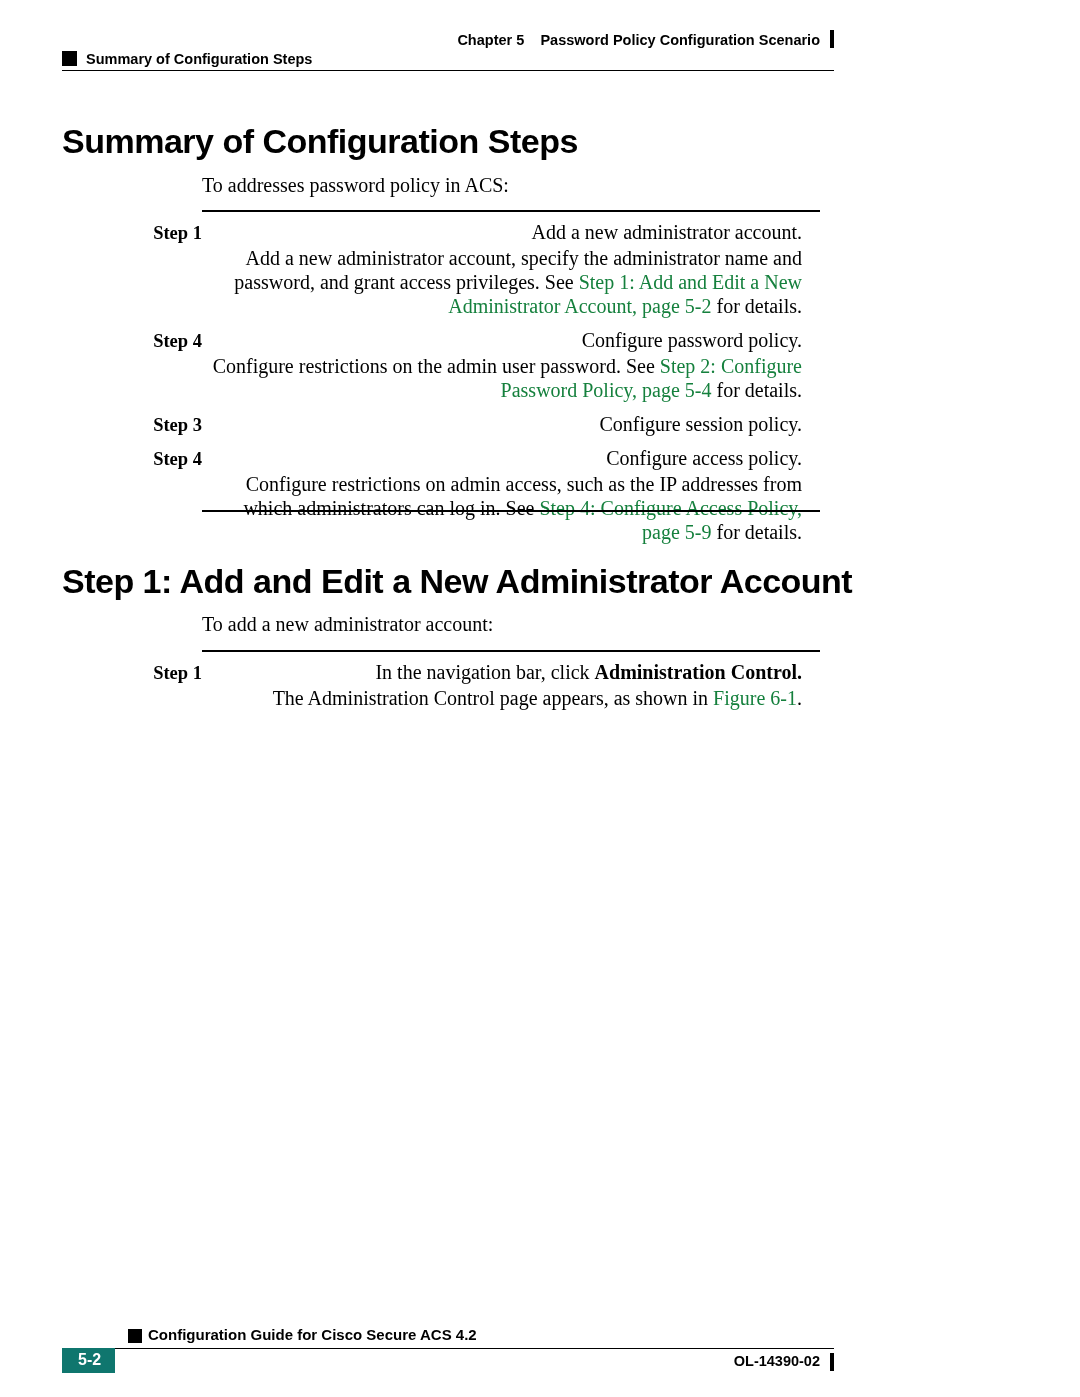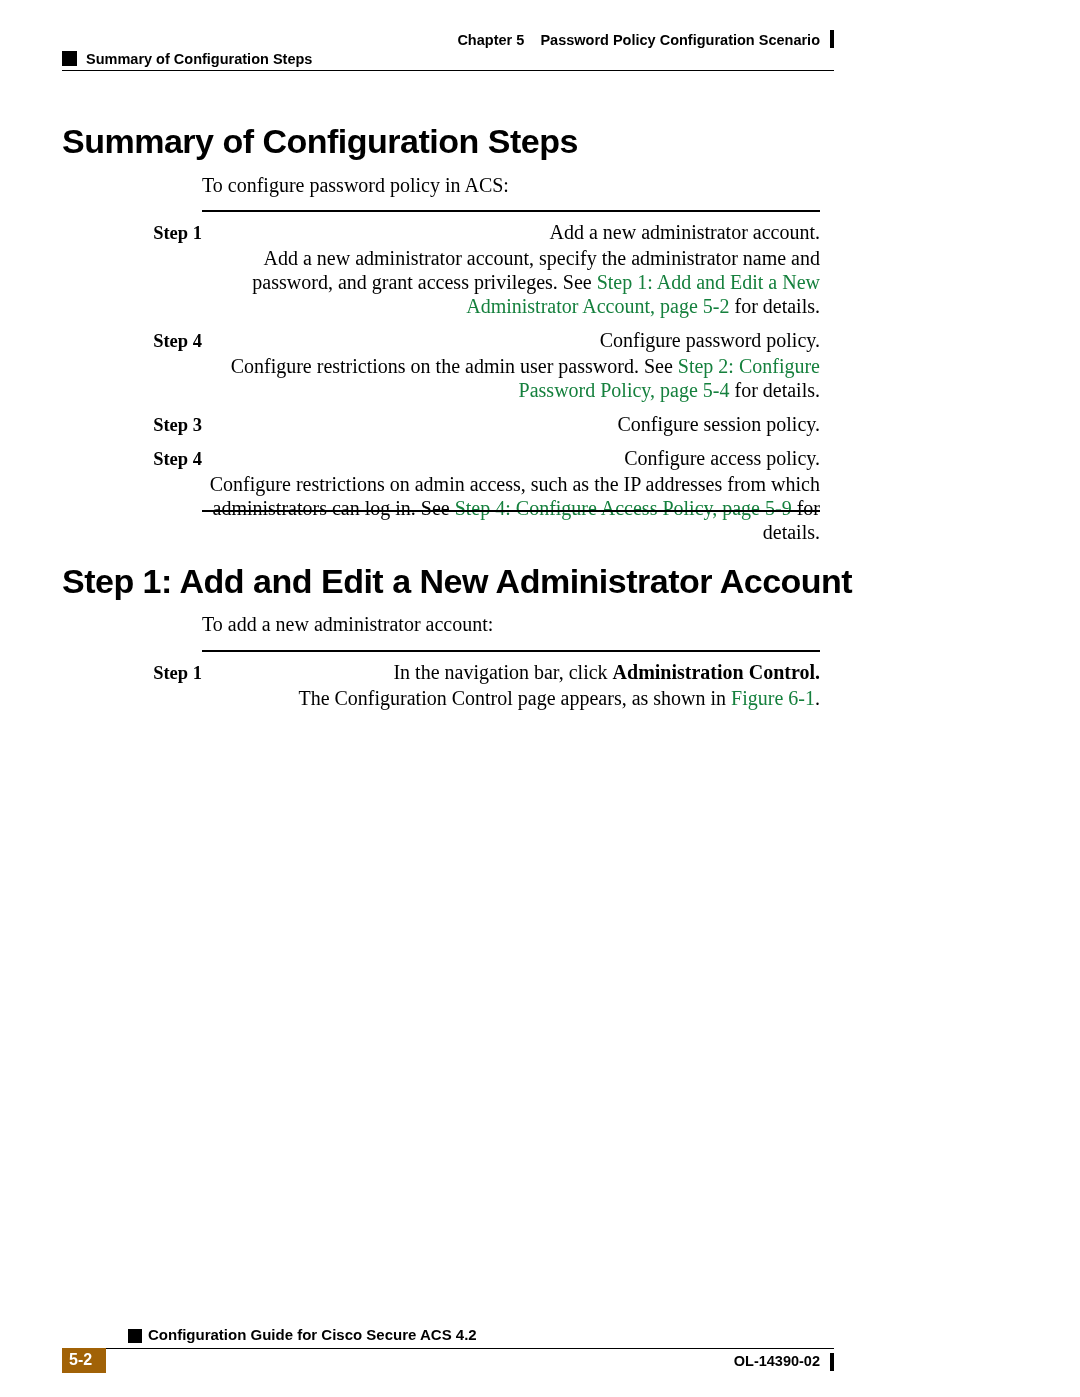--- a/index.html
+++ b/index.html
@@ -104,21 +104,21 @@
     flex: 0 0 64px;
     font-family: "Times New Roman", Times, serif;
     font-weight: bold;
     font-size: 18.5px;
     padding-top: 1px;
   }
   .step-body {
     flex: 1;
   }
   .step-body p {
-    margin: 0 0 2px 0;
+    margin: 0 18px 2px 0;
   }
   .gap { height: 8px; }
   a.link {
     color: #15803d;
     text-decoration: none;
   }
   .bold { font-weight: bold; }
   
   .ftr-rule {
     position: absolute;
@@ -133,26 +133,26 @@
     left: 148px;
     bottom: 54px;
     font-family: Arial, Helvetica, sans-serif;
     font-weight: bold;
     font-size: 15px;
   }
   .pgnum-box {
     position: absolute;
     left: 62px;
     bottom: 24px;
-    background: #a16207;
+    background: #0f766e;
     color: #fff;
     font-family: Arial, Helvetica, sans-serif;
     font-weight: bold;
     font-size: 16px;
-    padding: 3px 14px 4px 7px;
+    padding: 3px 14px 4px 16px;
   }
   .ftr-sq {
     position: absolute;
     bottom: 54px;
     left: 128px;
     width: 14px;
     height: 14px;
     background: #000;
   }
   .docnum {
@@ -180,21 +180,21 @@
 
   <div class="hdr-right">
     <span>Chapter 5</span>&nbsp;&nbsp;&nbsp;&nbsp;<span>Password Policy Configuration Scenario</span>
   </div>
   <div class="hdr-right-bar"></div>
   <div class="hdr-left-sq"></div>
   <div class="hdr-left-text">Summary of Configuration Steps</div>
   <div class="hdr-rule"></div>
 
   <div class="h1 h1a">Summary of Configuration Steps</div>
-  <div class="lead lead1">To configure password policy in ACS:</div>
+  <div class="lead lead1">To addresses password policy in ACS:</div>
   <div class="sep-rule sep1"></div>
 
   <div class="steps-area stepsA">
     <div class="step-row">
       <div class="step-label">Step 1</div>
       <div class="step-body">
         <p>Add a new administrator account.</p>
         <p><span>Add a new administrator account, specify the administrator name and password, and grant access privileges. See </span><a class="link">Step 1: Add and Edit a New Administrator Account, page 5-2</a><span> for details.</span></p>
       </div>
     </div>
@@ -227,21 +227,21 @@
 
   <div class="h1 h1b">Step 1: Add and Edit a New Administrator Account</div>
   <div class="lead lead2">To add a new administrator account:</div>
   <div class="sep-rule sep3"></div>
 
   <div class="steps-area stepsB">
     <div class="step-row">
       <div class="step-label">Step 1</div>
       <div class="step-body">
         <p><span>In the navigation bar, click </span><span class="bold">Administration Control.</span></p>
-        <p><span>The Configuration Control page appears, as shown in </span><a class="link">Figure 6-1</a><span>.</span></p>
+        <p><span>The Administration Control page appears, as shown in </span><a class="link">Figure 6-1</a><span>.</span></p>
       </div>
     </div>
   </div>
 
   <div class="ftr-sq"></div>
   <div class="ftr-title">Configuration Guide for Cisco Secure ACS 4.2</div>
   <div class="ftr-rule"></div>
   <div class="pgnum-box">5-2</div>
   <div class="docnum">OL-14390-02</div>
   <div class="docnum-bar"></div>

